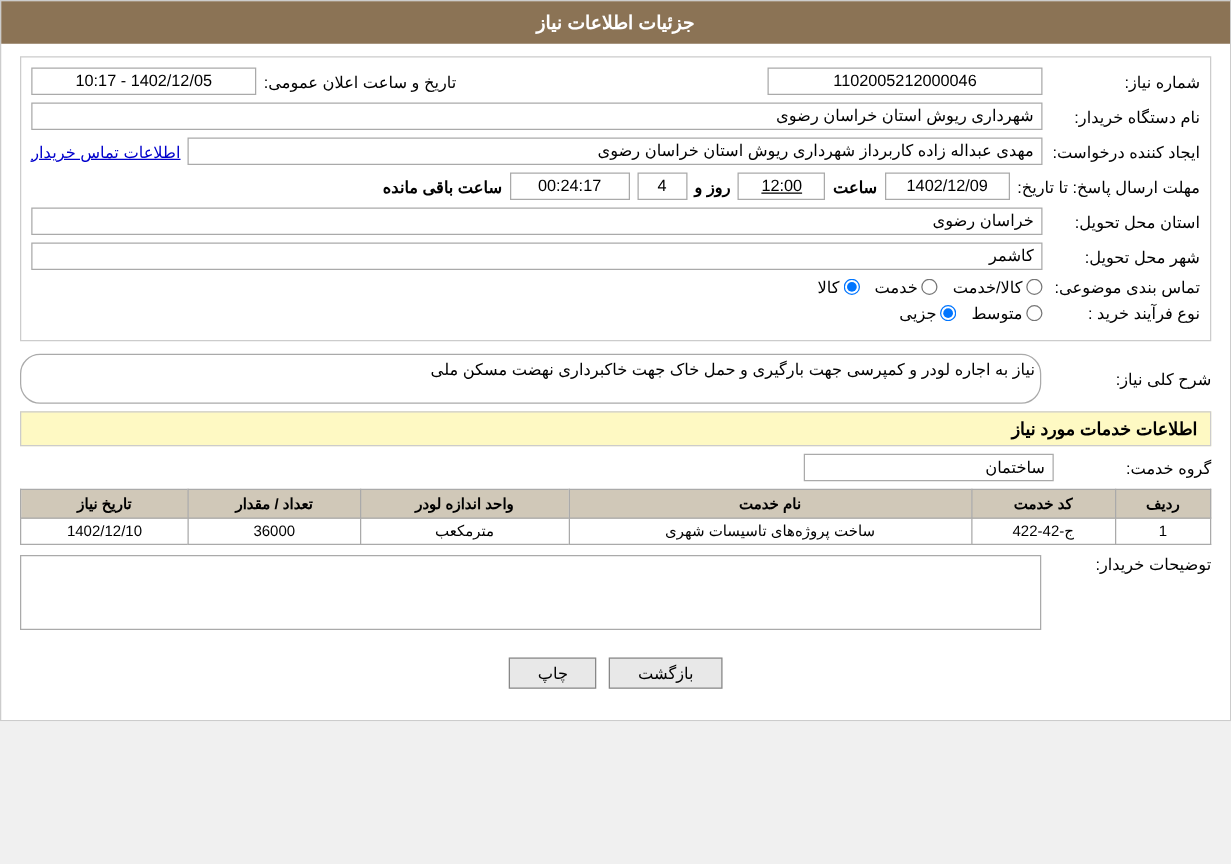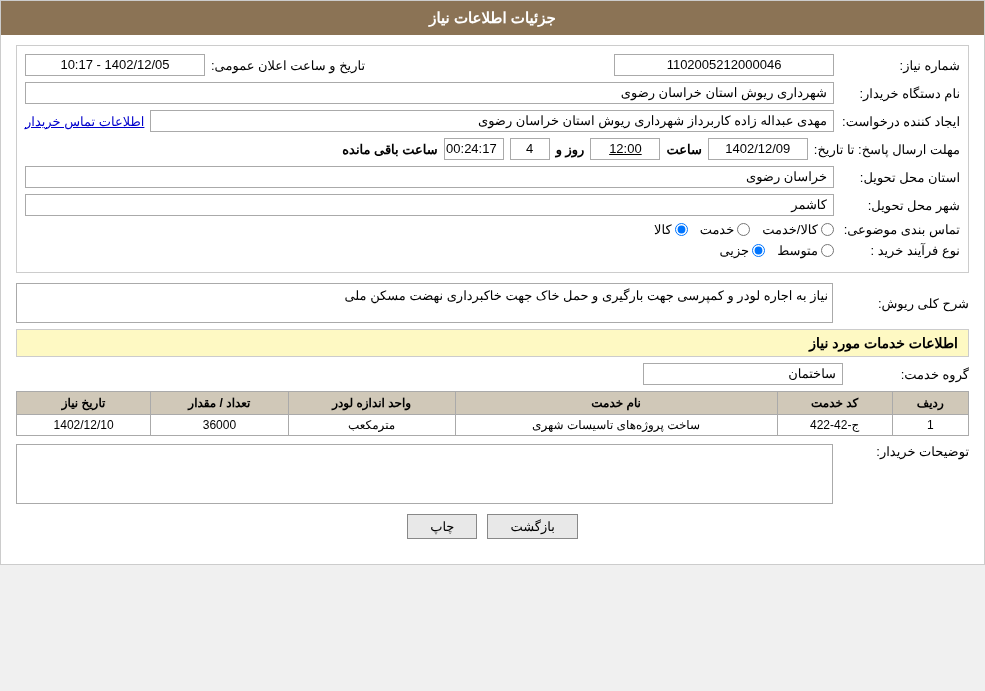--- a/index.html
+++ b/index.html
@@ -103,21 +103,21 @@
     }
     .service-table td {
       border: 1px solid #aaa;
       padding: 3px 8px;
       text-align: center;
     }
     .description-box {
       display: flex;
       align-items: flex-start;
       gap: 6px;
-      margin-bottom: 0;
+      margin-bottom: 12px;
     }
     .description-textarea {
       flex: 1;
       border: 1px solid #aaa;
       min-height: 60px;
       padding: 4px;
       text-align: right;
       resize: none;
       font-family: Tahoma, Arial, sans-serif;
       font-size: 12px;
@@ -188,21 +188,21 @@
         <span class="link-text">اطلاعات تماس خریدار</span>
       </div>
 
       <div class="deadline-row">
         <span class="label">مهلت ارسال پاسخ: تا تاریخ:</span>
         <div class="value-box-small" style="width:100px;">1402/12/09</div>
         <span class="inline-label">ساعت</span>
         <div class="value-box-small" style="width:70px;text-decoration:underline;">12:00</div>
         <span class="inline-label">روز و</span>
         <div class="value-box-small" style="width:40px;">4</div>
-        <div class="value-box-small" style="width:60px;">00:24:17</div>
+        <div class="value-box-small" style="width:96px;">00:24:17</div>
         <span class="inline-label">ساعت باقی مانده</span>
       </div>
 
       <div class="info-row">
         <span class="label">استان محل تحویل:</span>
         <div class="value-box">خراسان رضوی</div>
       </div>
 
       <div class="info-row">
         <span class="label">شهر محل تحویل:</span>
@@ -237,22 +237,22 @@
           <div class="radio-item">
             <input type="radio" name="purchase" checked="" style="">
             <span>جزیی</span>
           </div>
         </div>
       </div>
 
     </div>
 
     <div class="info-row">
-      <span class="label" style="min-width:130px;">شرح کلی ریوش:</span>
-      <div class="value-box" style="min-height:40px; padding:4px;">نیاز به اجاره لودر و کمپرسی جهت بارگیری و حمل خاک جهت خاکبرداری نهضت مسکن ملی</div>
+      <span class="label" style="min-width:130px;">شرح کلی نیاز:</span>
+      <div class="value-box" style="min-height:40px; padding:4px;border-radius:16px;">نیاز به اجاره لودر و کمپرسی جهت بارگیری و حمل خاک جهت خاکبرداری نهضت مسکن ملی</div>
     </div>
 
     <div class="section-title">اطلاعات خدمات مورد نیاز</div>
 
     <div class="group-service-row">
       <span class="label">گروه خدمت:</span>
       <div class="value-box" style="max-width:200px;">ساختمان</div>
     </div>
 
     <table class="service-table">

